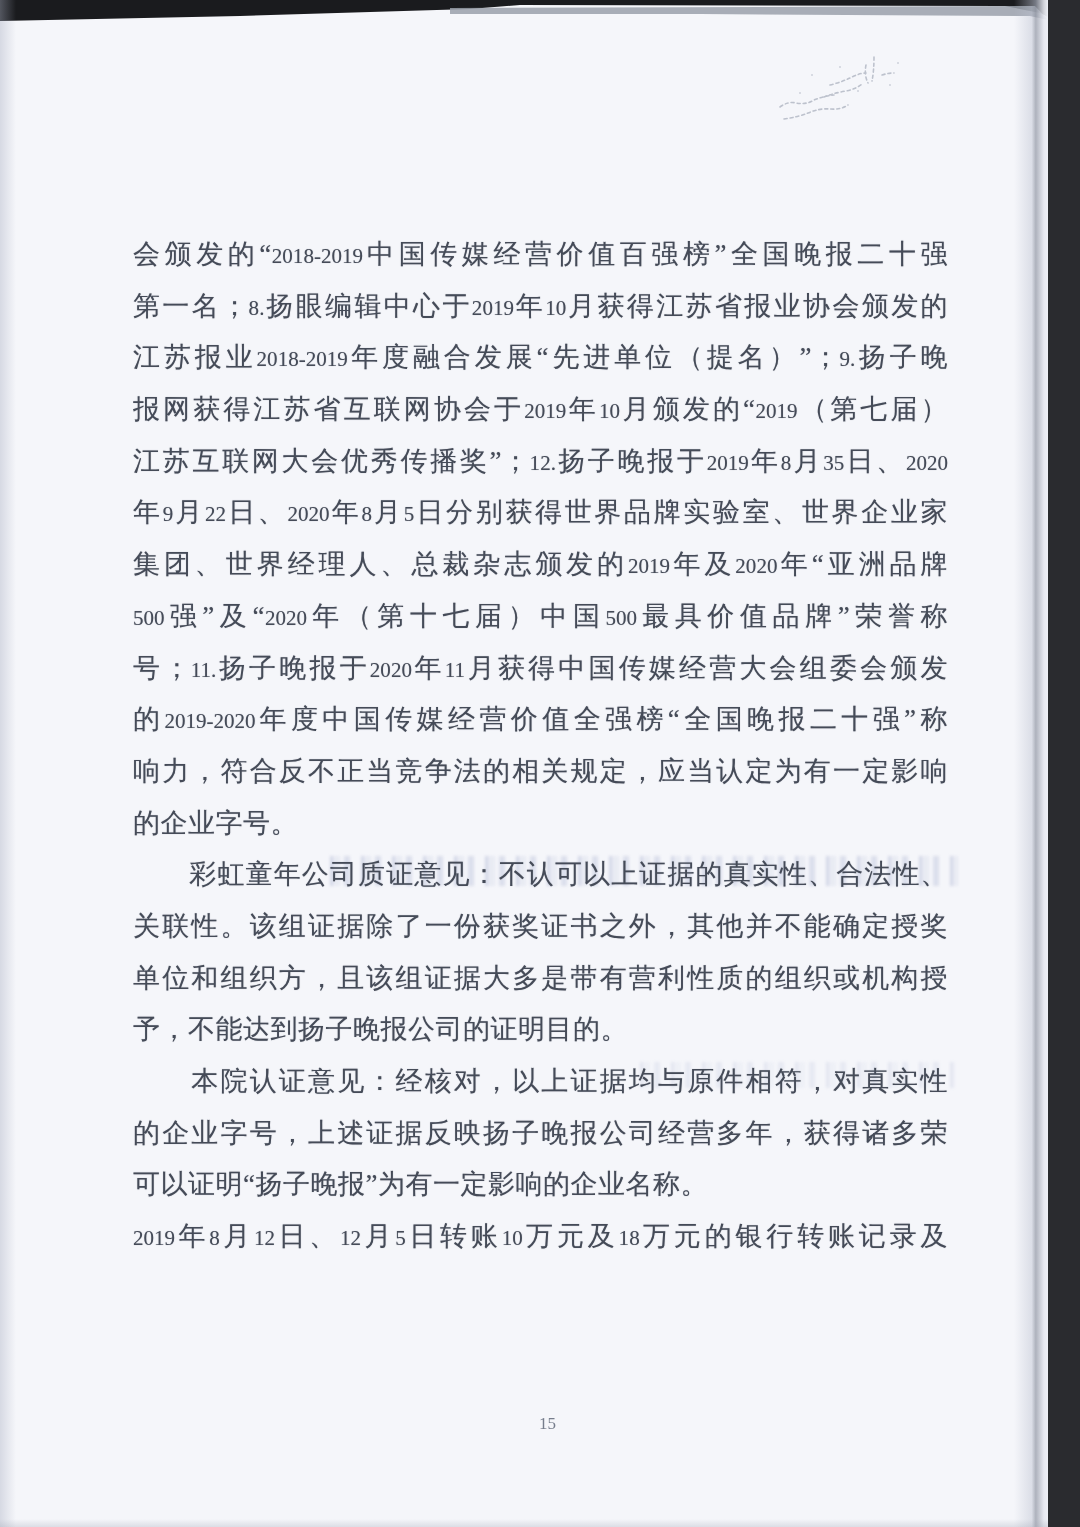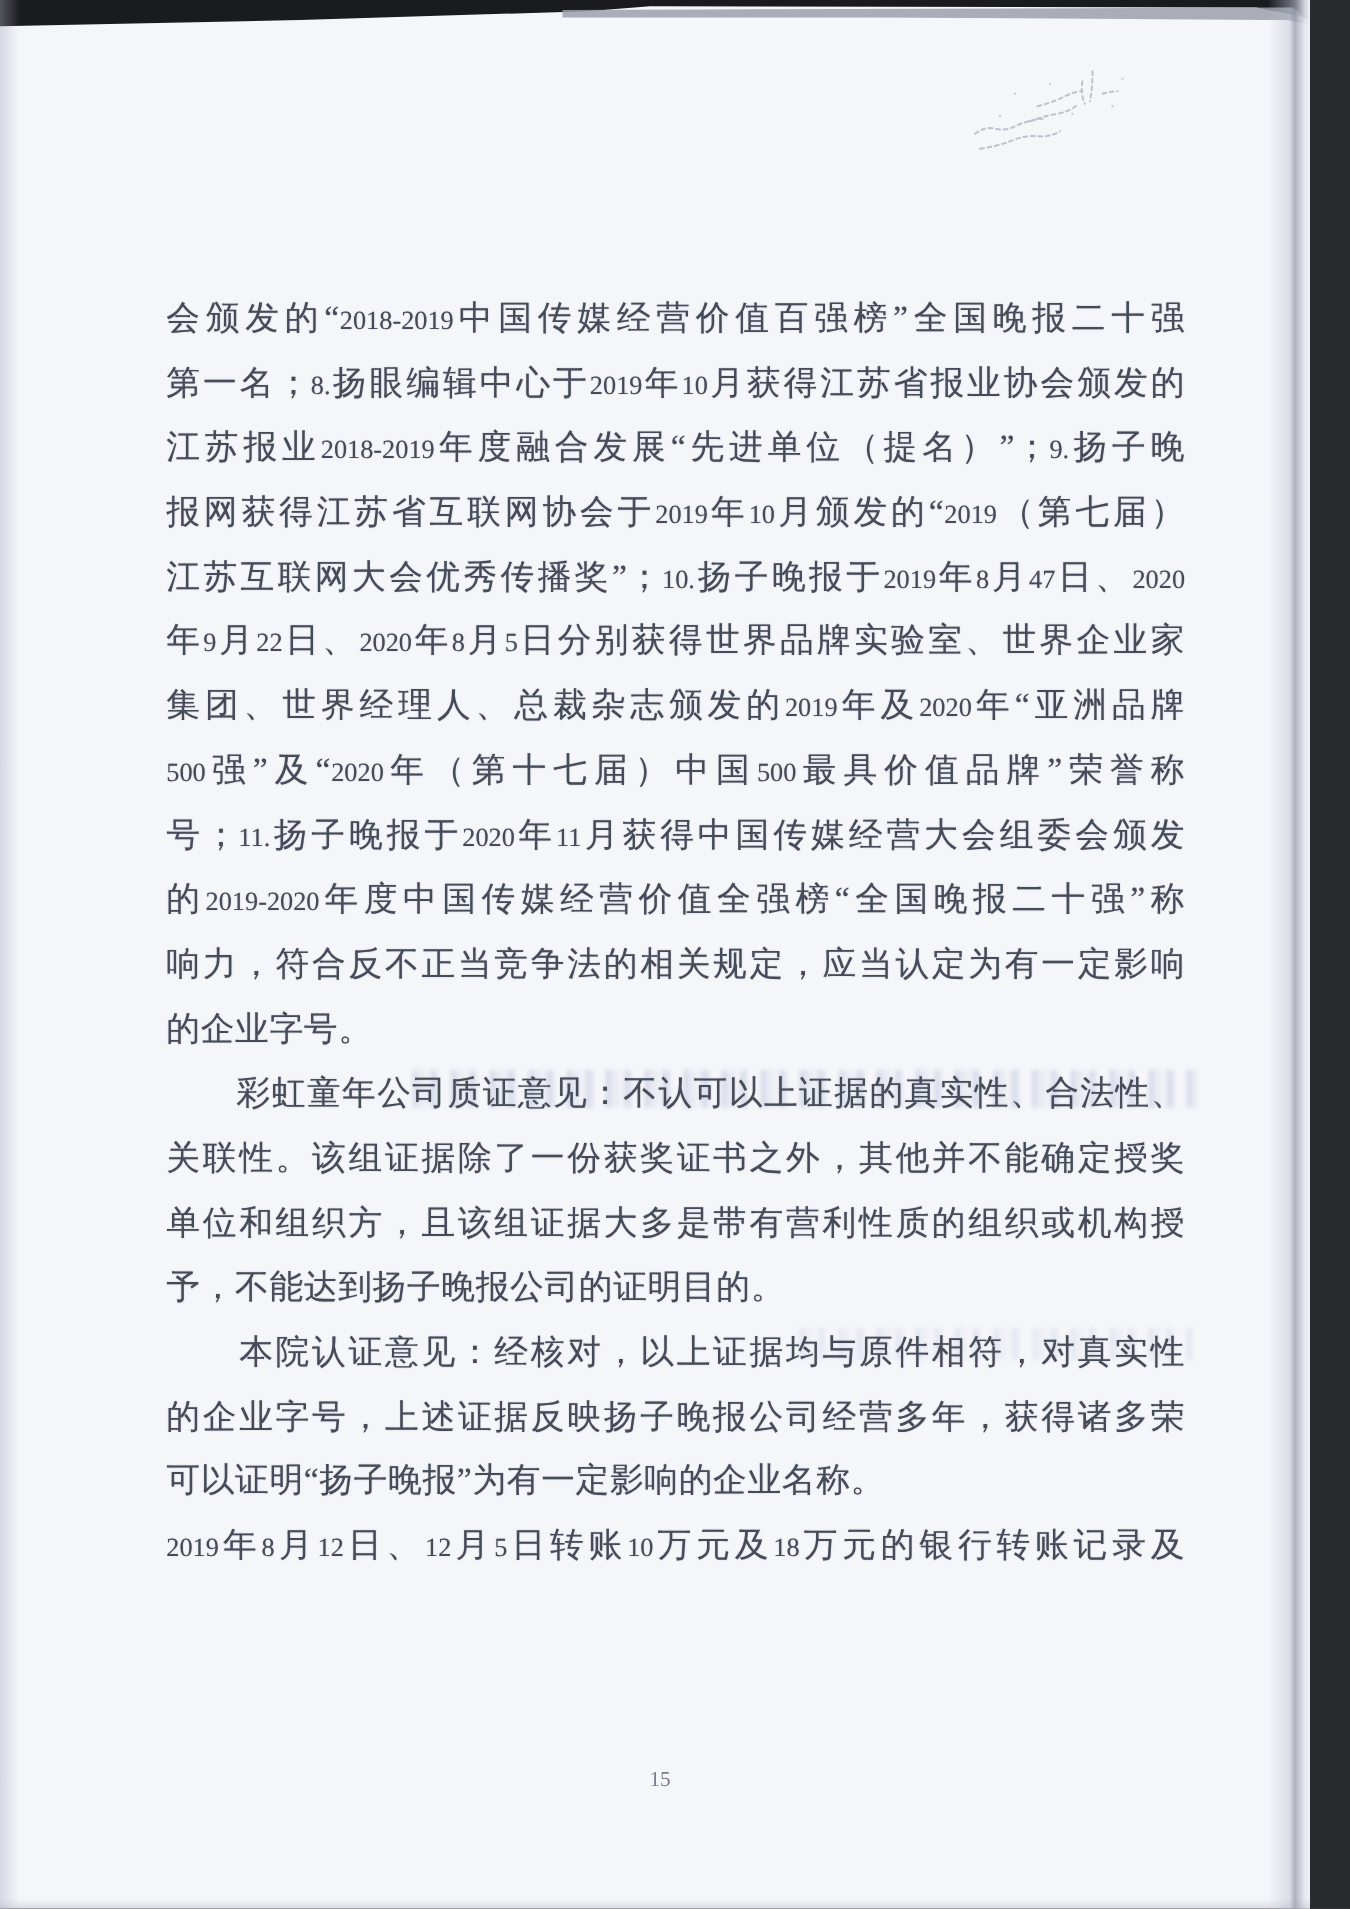--- a/index.html
+++ b/index.html
@@ -89,21 +89,21 @@
     text-align: justify;
     text-align-last: left;
     text-justify: inter-ideograph;
   }
   .doc-line.fill { text-align-last: justify; }
   .doc-line .num { font-size: 0.78em; letter-spacing: 0; }
   .page-number {
     position: absolute;
     left: 500px; top: 1414px;
     width: 56px;
-    text-align: center;
+    text-align: right;
     font-size: 17px;
     color: #767d8c;
   }
 </style>
 </head>
 <body>
 
 <div class="scan">
 
   <svg class="top-edge" viewBox="0 0 1080 30" preserveAspectRatio="none">
@@ -137,21 +137,21 @@
   </svg>
 
   <div class="ghost ghost-a"></div>
   <div class="ghost ghost-b"></div>
 
   <main class="text-block">
       <div class="doc-line fill">会颁发的“<span class="num">2018-2019</span>中国传媒经营价值百强榜”全国晚报二十强</div>
       <div class="doc-line fill">第一名；<span class="num">8.</span>扬眼编辑中心于<span class="num">2019</span>年<span class="num">10</span>月获得江苏省报业协会颁发的</div>
       <div class="doc-line fill">江苏报业<span class="num">2018-2019</span>年度融合发展“先进单位（提名）”；<span class="num">9.</span>扬子晚</div>
       <div class="doc-line fill">报网获得江苏省互联网协会于<span class="num">2019</span>年<span class="num">10</span>月颁发的“<span class="num">2019</span>（第七届）</div>
-      <div class="doc-line fill">江苏互联网大会优秀传播奖”；<span class="num">10.</span>扬子晚报于<span class="num">2019</span>年<span class="num">8</span>月<span class="num">47</span>日、<span class="num">2020</span></div>
+      <div class="doc-line fill">江苏互联网大会优秀传播奖”；<span class="num">12.</span>扬子晚报于<span class="num">2019</span>年<span class="num">8</span>月<span class="num">35</span>日、<span class="num">2020</span></div>
       <div class="doc-line fill">年<span class="num">9</span>月<span class="num">22</span>日、<span class="num">2020</span>年<span class="num">8</span>月<span class="num">5</span>日分别获得世界品牌实验室、世界企业家</div>
       <div class="doc-line fill">集团、世界经理人、总裁杂志颁发的<span class="num">2019</span>年及<span class="num">2020</span>年“亚洲品牌</div>
       <div class="doc-line fill"><span class="num">500</span>强”及“<span class="num">2020</span>年（第十七届）中国<span class="num">500</span>最具价值品牌”荣誉称</div>
       <div class="doc-line fill">号；<span class="num">11.</span>扬子晚报于<span class="num">2020</span>年<span class="num">11</span>月获得中国传媒经营大会组委会颁发</div>
       <div class="doc-line fill">的<span class="num">2019-2020</span>年度中国传媒经营价值全强榜“全国晚报二十强”称</div>
       <div class="doc-line fill">响力，符合反不正当竞争法的相关规定，应当认定为有一定影响</div>
       <div class="doc-line">的企业字号。</div>
       <div class="doc-line fill">　　彩虹童年公司质证意见：不认可以上证据的真实性、合法性、</div>
       <div class="doc-line fill">关联性。该组证据除了一份获奖证书之外，其他并不能确定授奖</div>
       <div class="doc-line fill">单位和组织方，且该组证据大多是带有营利性质的组织或机构授</div>

